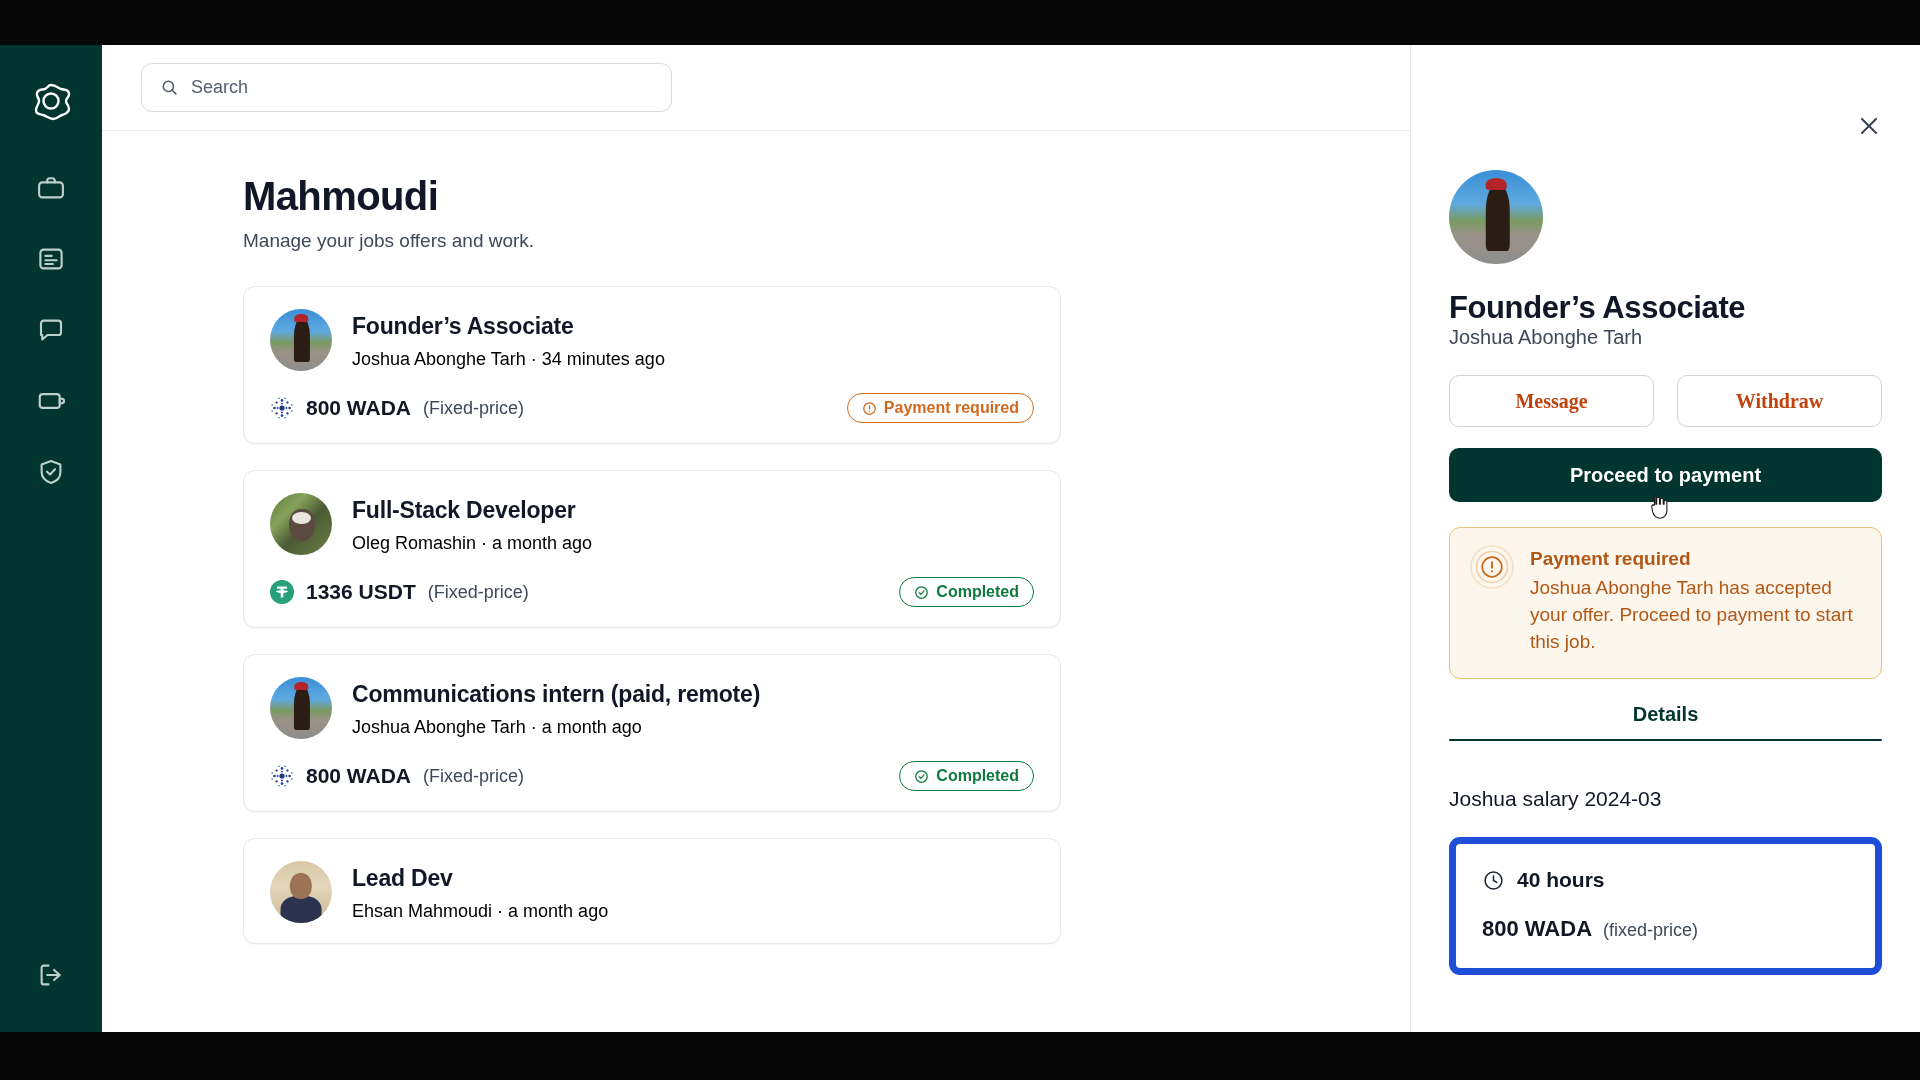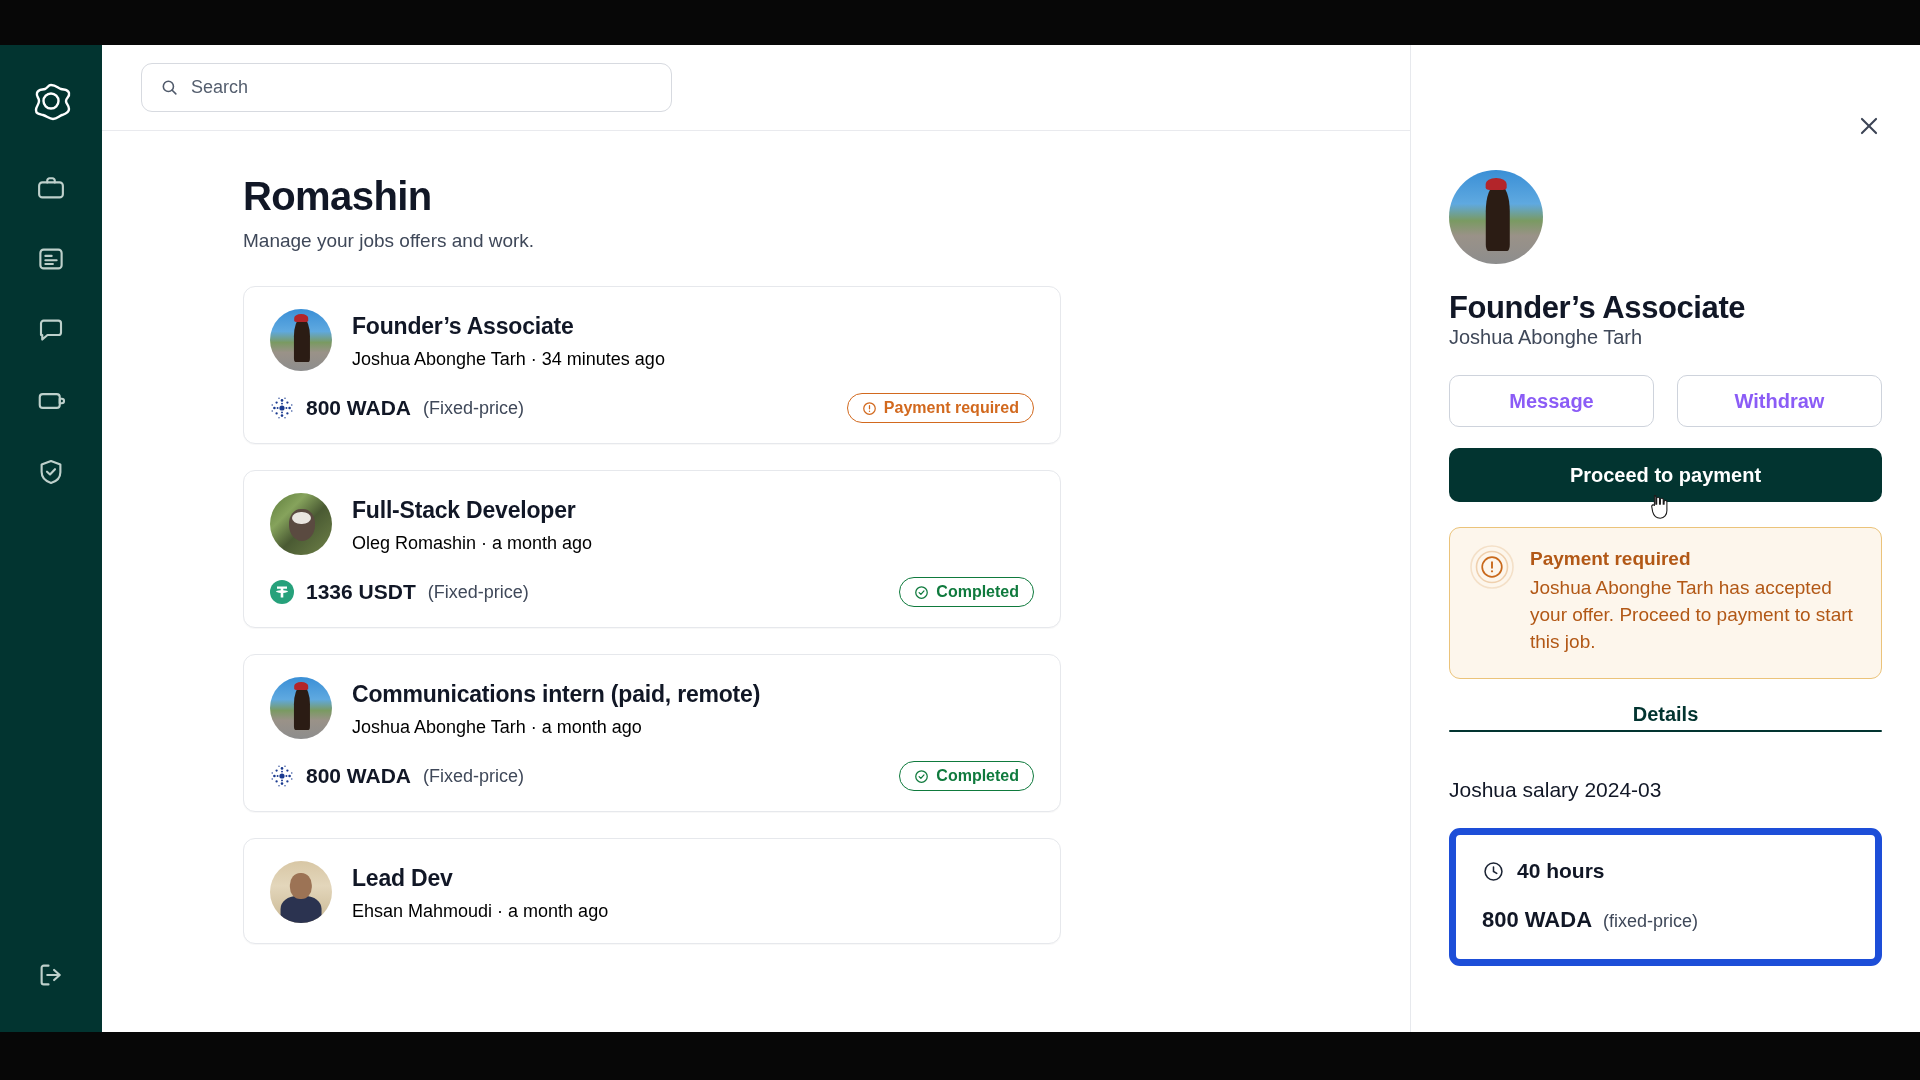--- a/index.html
+++ b/index.html
@@ -127,22 +127,22 @@
     width: 26px; height: 26px; color: #3c4455; cursor: pointer;
   }
   .panel-close svg { width: 100%; height: 100%; display:block; }
   .panel-avatar { width: 94px; height: 94px; border-radius: 50%; overflow: hidden; margin-top: 98px;}
   .panel-title { font-size: 31px; font-weight: bold; color: #111726; margin-top: 26px; letter-spacing:-.4px; }
   .panel-person { font-size: 20px; color: #3f4859; }
   .panel-btn-row { display: flex; gap: 23px; margin-top: 26px; }
   .pbtn {
     flex: 1 1 0; height: 52px; border-radius: 10px;
     border: 1px solid #ced3dc; background: #fff;
-    font-family: Liberation Sans, sans-serif;
-    font-size: 20px; font-weight: bold; color: #8b5cf6;
+    font-family: Liberation Serif, serif;
+    font-size: 20px; font-weight: bold; color: #c2410c;
     cursor: pointer;
   }
   .pbtn-primary {
     width: 100%; height: 54px; margin-top: 21px;
     border-radius: 10px; border: none; background: #023430;
     color: #fff; font-size: 20px; font-weight: bold;
     font-family: "Liberation Sans", sans-serif; cursor: pointer;
     position: relative;
   }
   .alert {
@@ -153,21 +153,21 @@
     display: flex; gap: 16px;
   }
   .alert-ico { width: 44px; height: 44px; flex: 0 0 44px; margin-top: -3px; }
   .alert-ico svg { width:100%; height:100%; display:block; }
   .alert-title { font-size: 19px; font-weight: bold; color: #b25816; }
   .alert-body { font-size: 19px; color: #b25816; line-height: 1.42; margin-top: 5px; }
 
   .tabs { margin-top: 24px; }
   .tab-label {
     text-align: center; font-size: 20px; font-weight: bold;
-    color: #023430; padding-bottom: 4px;
+    color: #023430; padding-bottom: 13px;
   }
   .tab-underline { height: 2.5px; background: #023430; border-radius: 2px; }
 
   .detail-title { font-size: 21px; color: #111726; margin-top: 46px; }
   .detail-card {
     margin-top: 26px;
     border: 7px solid #1d4ed8; border-radius: 11px;
     background: #fff; padding: 24px 26px 26px 26px;
   }
   .dc-row1 { display: flex; align-items: center; gap: 12px; }
@@ -260,21 +260,21 @@
             <circle cx="10.6" cy="10.6" r="6.4"></circle>
               <path d="M15.4 15.4 20 20"></path>
           </svg>
         </span>
         <input class="search-input" placeholder="Search" value="" style="">
       </div>
     </header>
 
     <div class="scroller">
       <div class="page-head">
-        <h1 class="page-title">Romashin</h1>
+        <h1 class="page-title">Mahmoudi</h1>
         <p class="page-sub">Manage your jobs offers and work.</p>
       </div>
 
       <div class="cards" id="cards">
           <div class="card">
             <div class="card-top">
               <div class="avatar">
                 <div class="ph-josh"></div>
               </div>
               <div class="card-meta">

